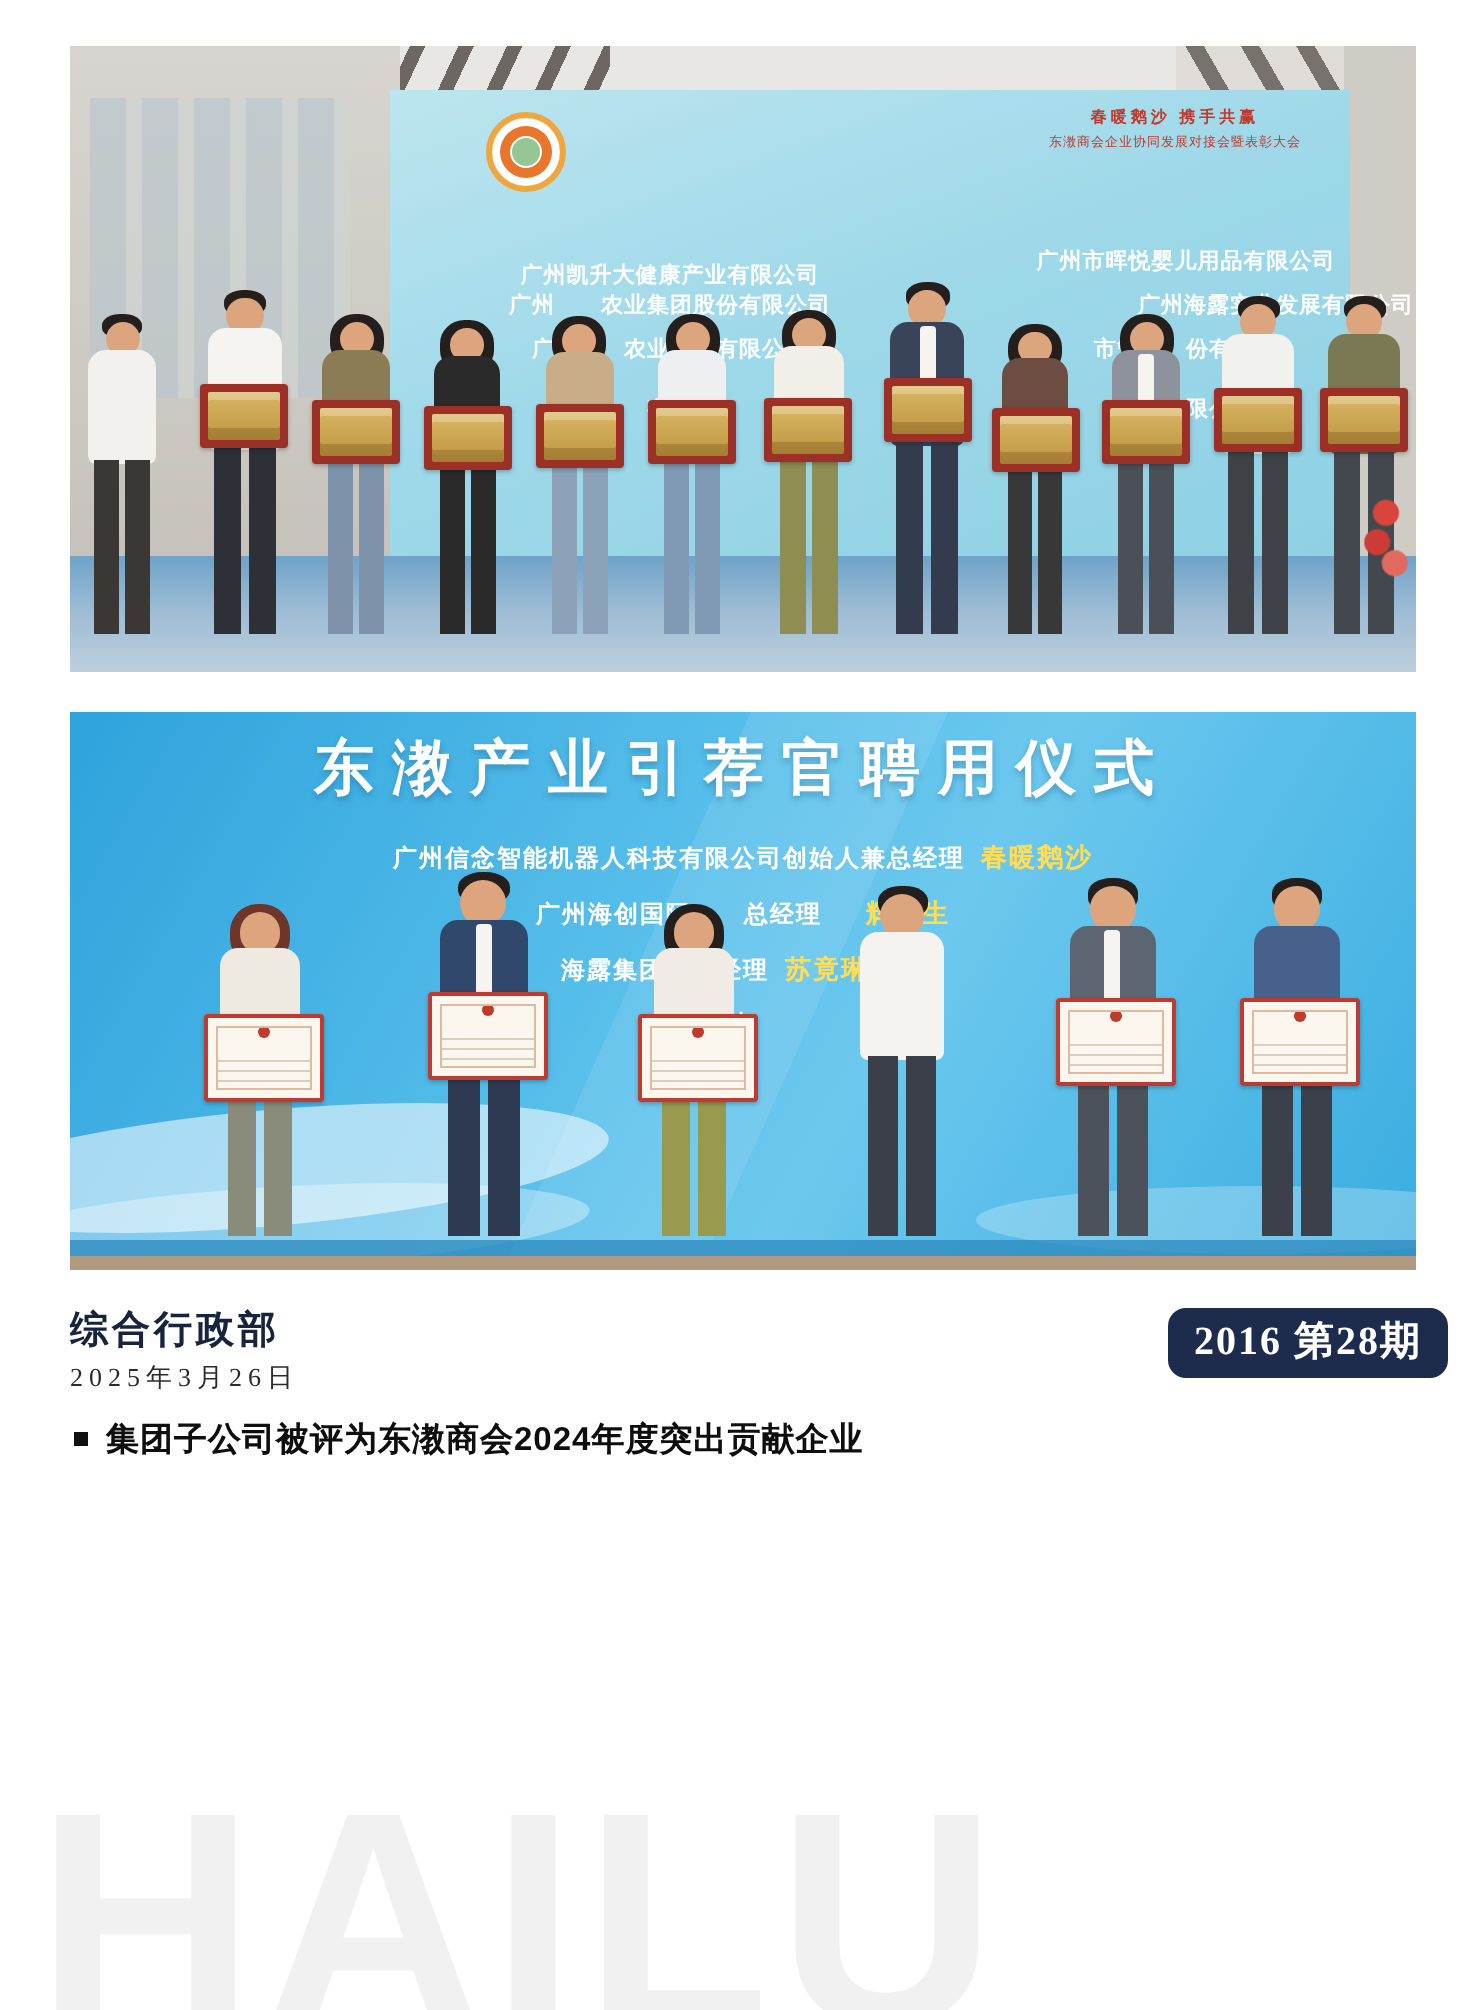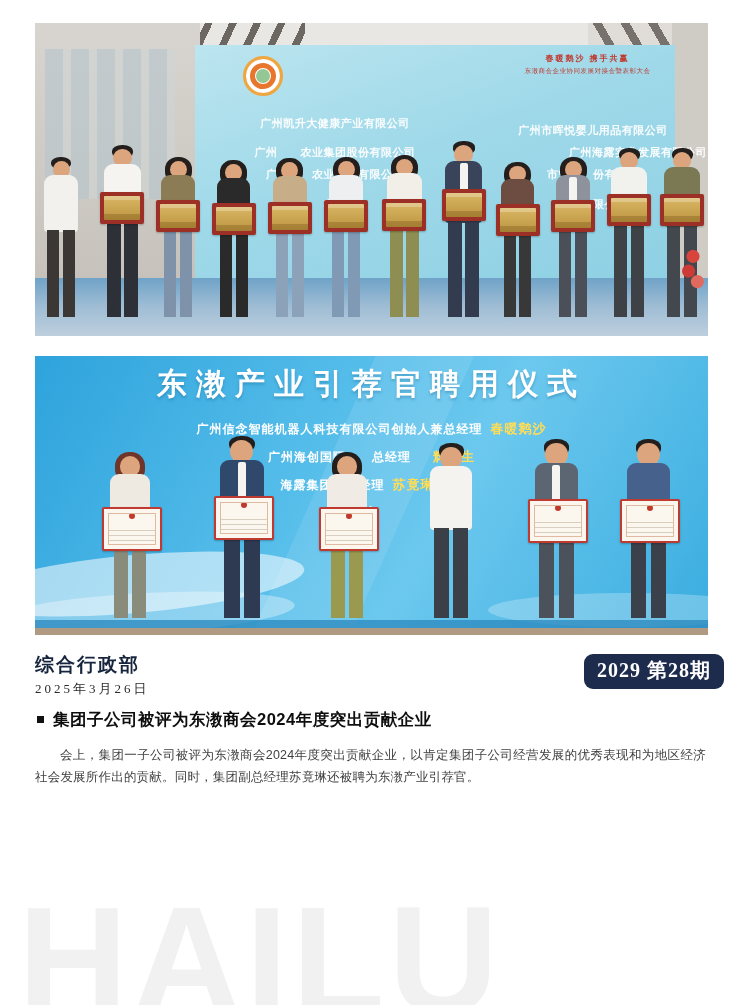--- a/index.html
+++ b/index.html
@@ -112,21 +112,21 @@
       </div>
     <div class="ph1-wall-r"></div>
     <div class="ph1-backdrop"></div>
     <div class="ph1-floor"></div>
     <div class="logo-ring"></div>
     <div class="ph1-slogan">
       <div class="s1">春暖鹅沙 携手共赢</div>
       <div class="s2">东漖商会企业协同发展对接会暨表彰大会</div>
     </div>
     <div id="companies">
-        <div class="company-line" style="left: 300px; top: 93px;">广州凯升大健康产业有限公司</div>
+        <div class="company-line" style="left: 300px; top: 107px;">广州凯升大健康产业有限公司</div>
         <div class="company-line" style="left: 300px; top: 122px;">广州　　农业集团股份有限公司</div>
         <div class="company-line" style="left: 300px; top: 144px;">广东　　农业　　有限公司</div>
         <div class="company-line" style="left: 558px; top: 100px;">广州市晖悦婴儿用品有限公司</div>
         <div class="company-line" style="left: 558px; top: 122px; margin-left: 45px;">广州海露实业发展有限公司</div>
         <div class="company-line" style="left: 558px; top: 144px;">　市管　　份有限　　</div>
         <div class="company-line" style="left: 300px; top: 174px;">　　有限公　</div>
         <div class="company-line" style="left: 558px; top: 174px;">荣　　限公　</div>
       </div>
     <div id="people1">
         <div class="person" style="left: 4px; bottom: 14px; width: 44.2px; height: 165.5px;">
@@ -275,21 +275,20 @@
           <div class="p-head" style="left: 15.2px; top: 4px; width: 22.44px; height: 22.44px; background: rgb(221, 165, 126);"></div>
           <div class="p-torso" style="left: 5px; top: 23.44px; width: 42.84px; height: 65.28px; background: rgb(70, 98, 140);"></div>
           <div class="p-legs" style="left: 9.08px; top: 86.72px; width: 34.68px; height: 91.8px; background: linear-gradient(90deg, rgb(58, 65, 75) 0px, rgb(58, 65, 75) 44%, rgba(0, 0, 0, 0) 44%, rgba(0, 0, 0, 0) 56%, rgb(58, 65, 75) 56%, rgb(58, 65, 75) 100%);"></div>
           <div class="p-cert" style="left: -1.58px; top: 59.344px; width: 56px; height: 40px;"></div>
         </div>
       </div>
   </figure>
 
   <div class="dept">综合行政部</div>
   <div class="date">2025年3月26日</div>
-  <div class="issue-badge">2029 第28期</div>
+  <div class="issue-badge">2016 第28期</div>
 
   <h1 class="headline"><span class="bullet"></span><span>集团子公司被评为东漖商会2024年度突出贡献企业</span></h1>
   <div class="paragraphs" id="paragraphs">
-      <p>会上，集团一子公司被评为东漖商会2024年度突出贡献企业，以肯定集团子公司经营发展的优秀表现和为地区经济社会发展所作出的贡献。同时，集团副总经理苏竟琳还被聘为东漖产业引荐官。</p>
     </div>
 
   <div class="watermark">HAILU</div>
 </div>
 
 </body></html>

